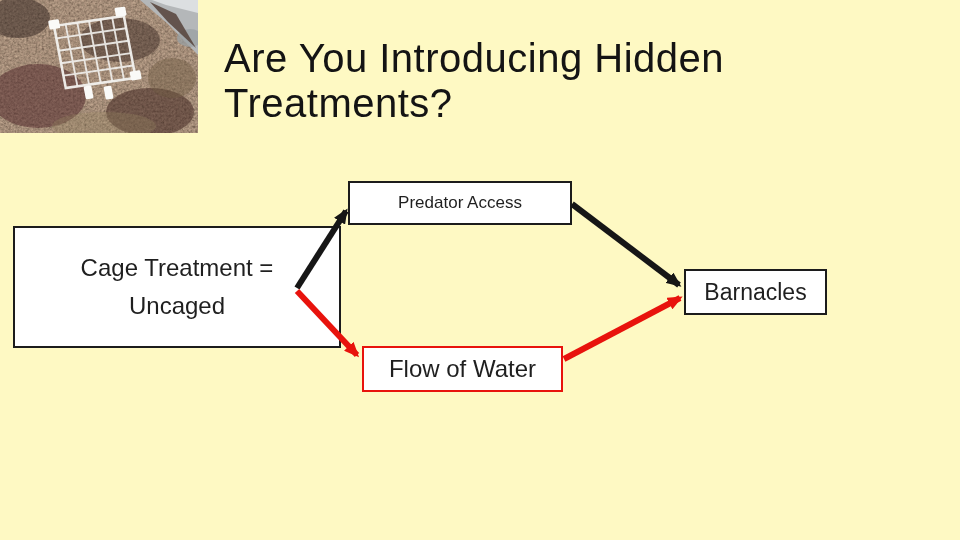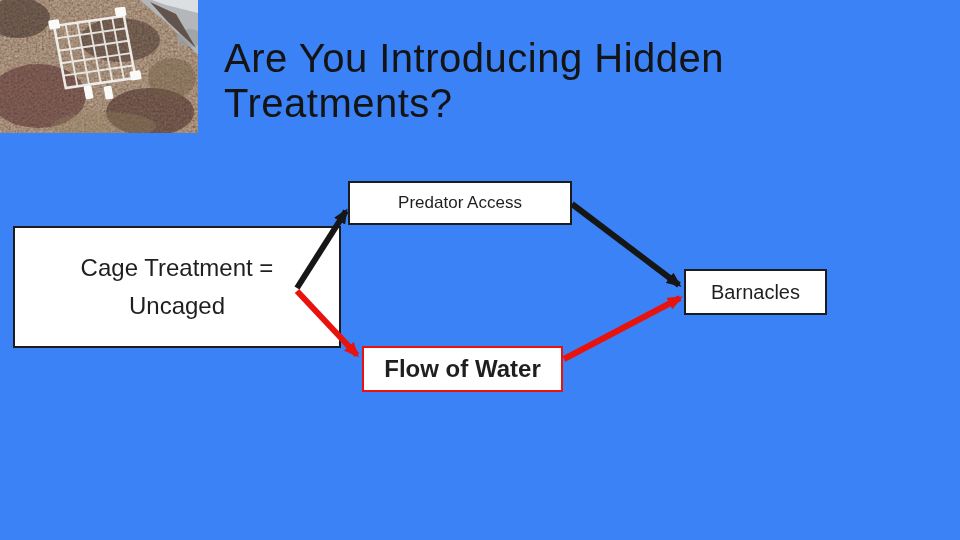--- a/index.html
+++ b/index.html
@@ -5,21 +5,21 @@
   html, body {
     margin: 0; padding: 0;
     width: 960px; height: 540px;
     background: #ffffff;
     font-family: "Liberation Sans", sans-serif;
     overflow: hidden;
   }
   .slide {
     position: relative;
     width: 960px; height: 540px;
-    background: #3b82f6;
+    background: #fef9c3;
   }
   .photo {
     position: absolute; left: 0; top: 0;
     width: 198px; height: 133px;
     overflow: hidden;
   }
   .title {
     position: absolute; left: 224px; top: 36px;
     margin: 0;
     font-size: 40px; font-weight: 400;
@@ -32,22 +32,22 @@
     background: #ffffff;
     border: 2px solid #1c1c1c;
     box-sizing: border-box;
     display: flex; flex-direction: column;
     align-items: center; justify-content: center;
     color: #1f1f1f;
     text-align: center;
   }
   .node--predator { left: 348px; top: 181px; width: 224px; height: 44px; font-size: 17px; }
   .node--cage     { left: 13px;  top: 226px; width: 328px; height: 122px; font-size: 24px; line-height: 38px; }
-  .node--barnacles{ left: 684px; top: 269px; width: 143px; height: 46px; font-size: 20px; }
-  .node--flow     { left: 362px; top: 346px; width: 201px; height: 46px; font-size: 24px; border-color: #e8130d; font-weight: bold; }
+  .node--barnacles{ left: 684px; top: 269px; width: 143px; height: 46px; font-size: 23px; }
+  .node--flow     { left: 362px; top: 346px; width: 201px; height: 46px; font-size: 24px; border-color: #e8130d; }
   .arrows {
     position: absolute; left: 0; top: 0;
     width: 960px; height: 540px;
     pointer-events: none;
   }
 </style>
 </head>
 <body>
 
 <div class="slide">

